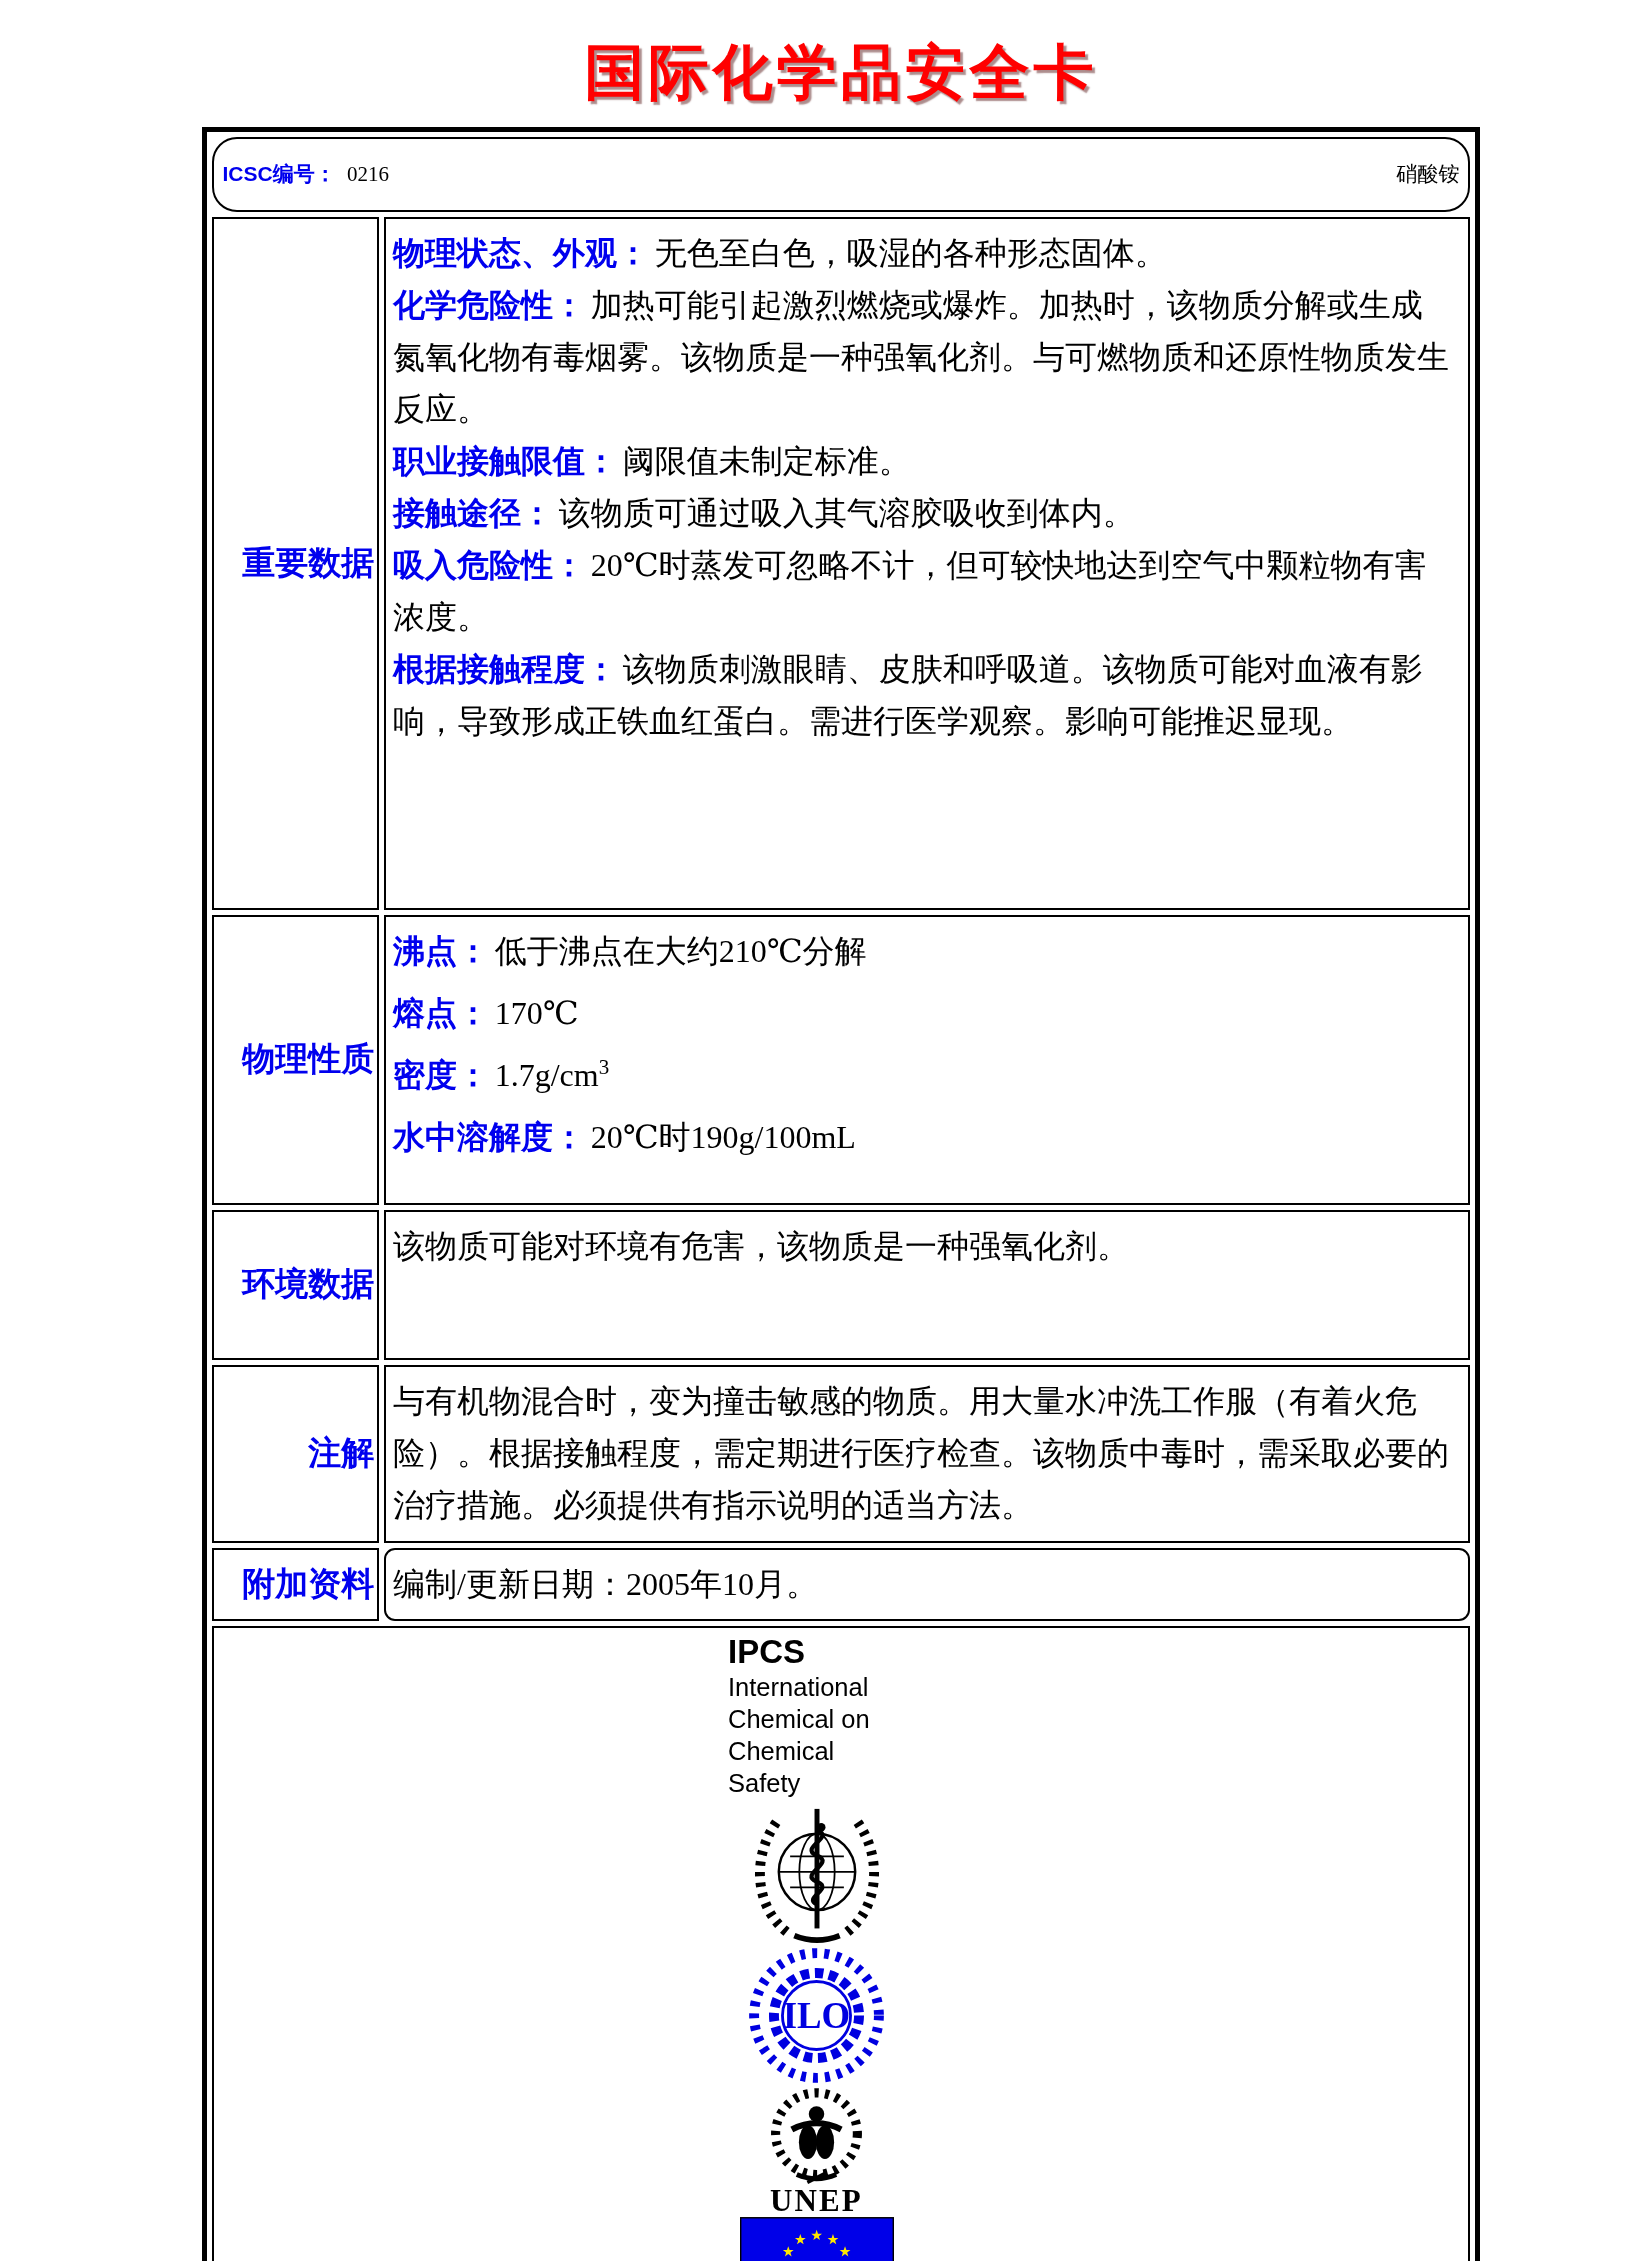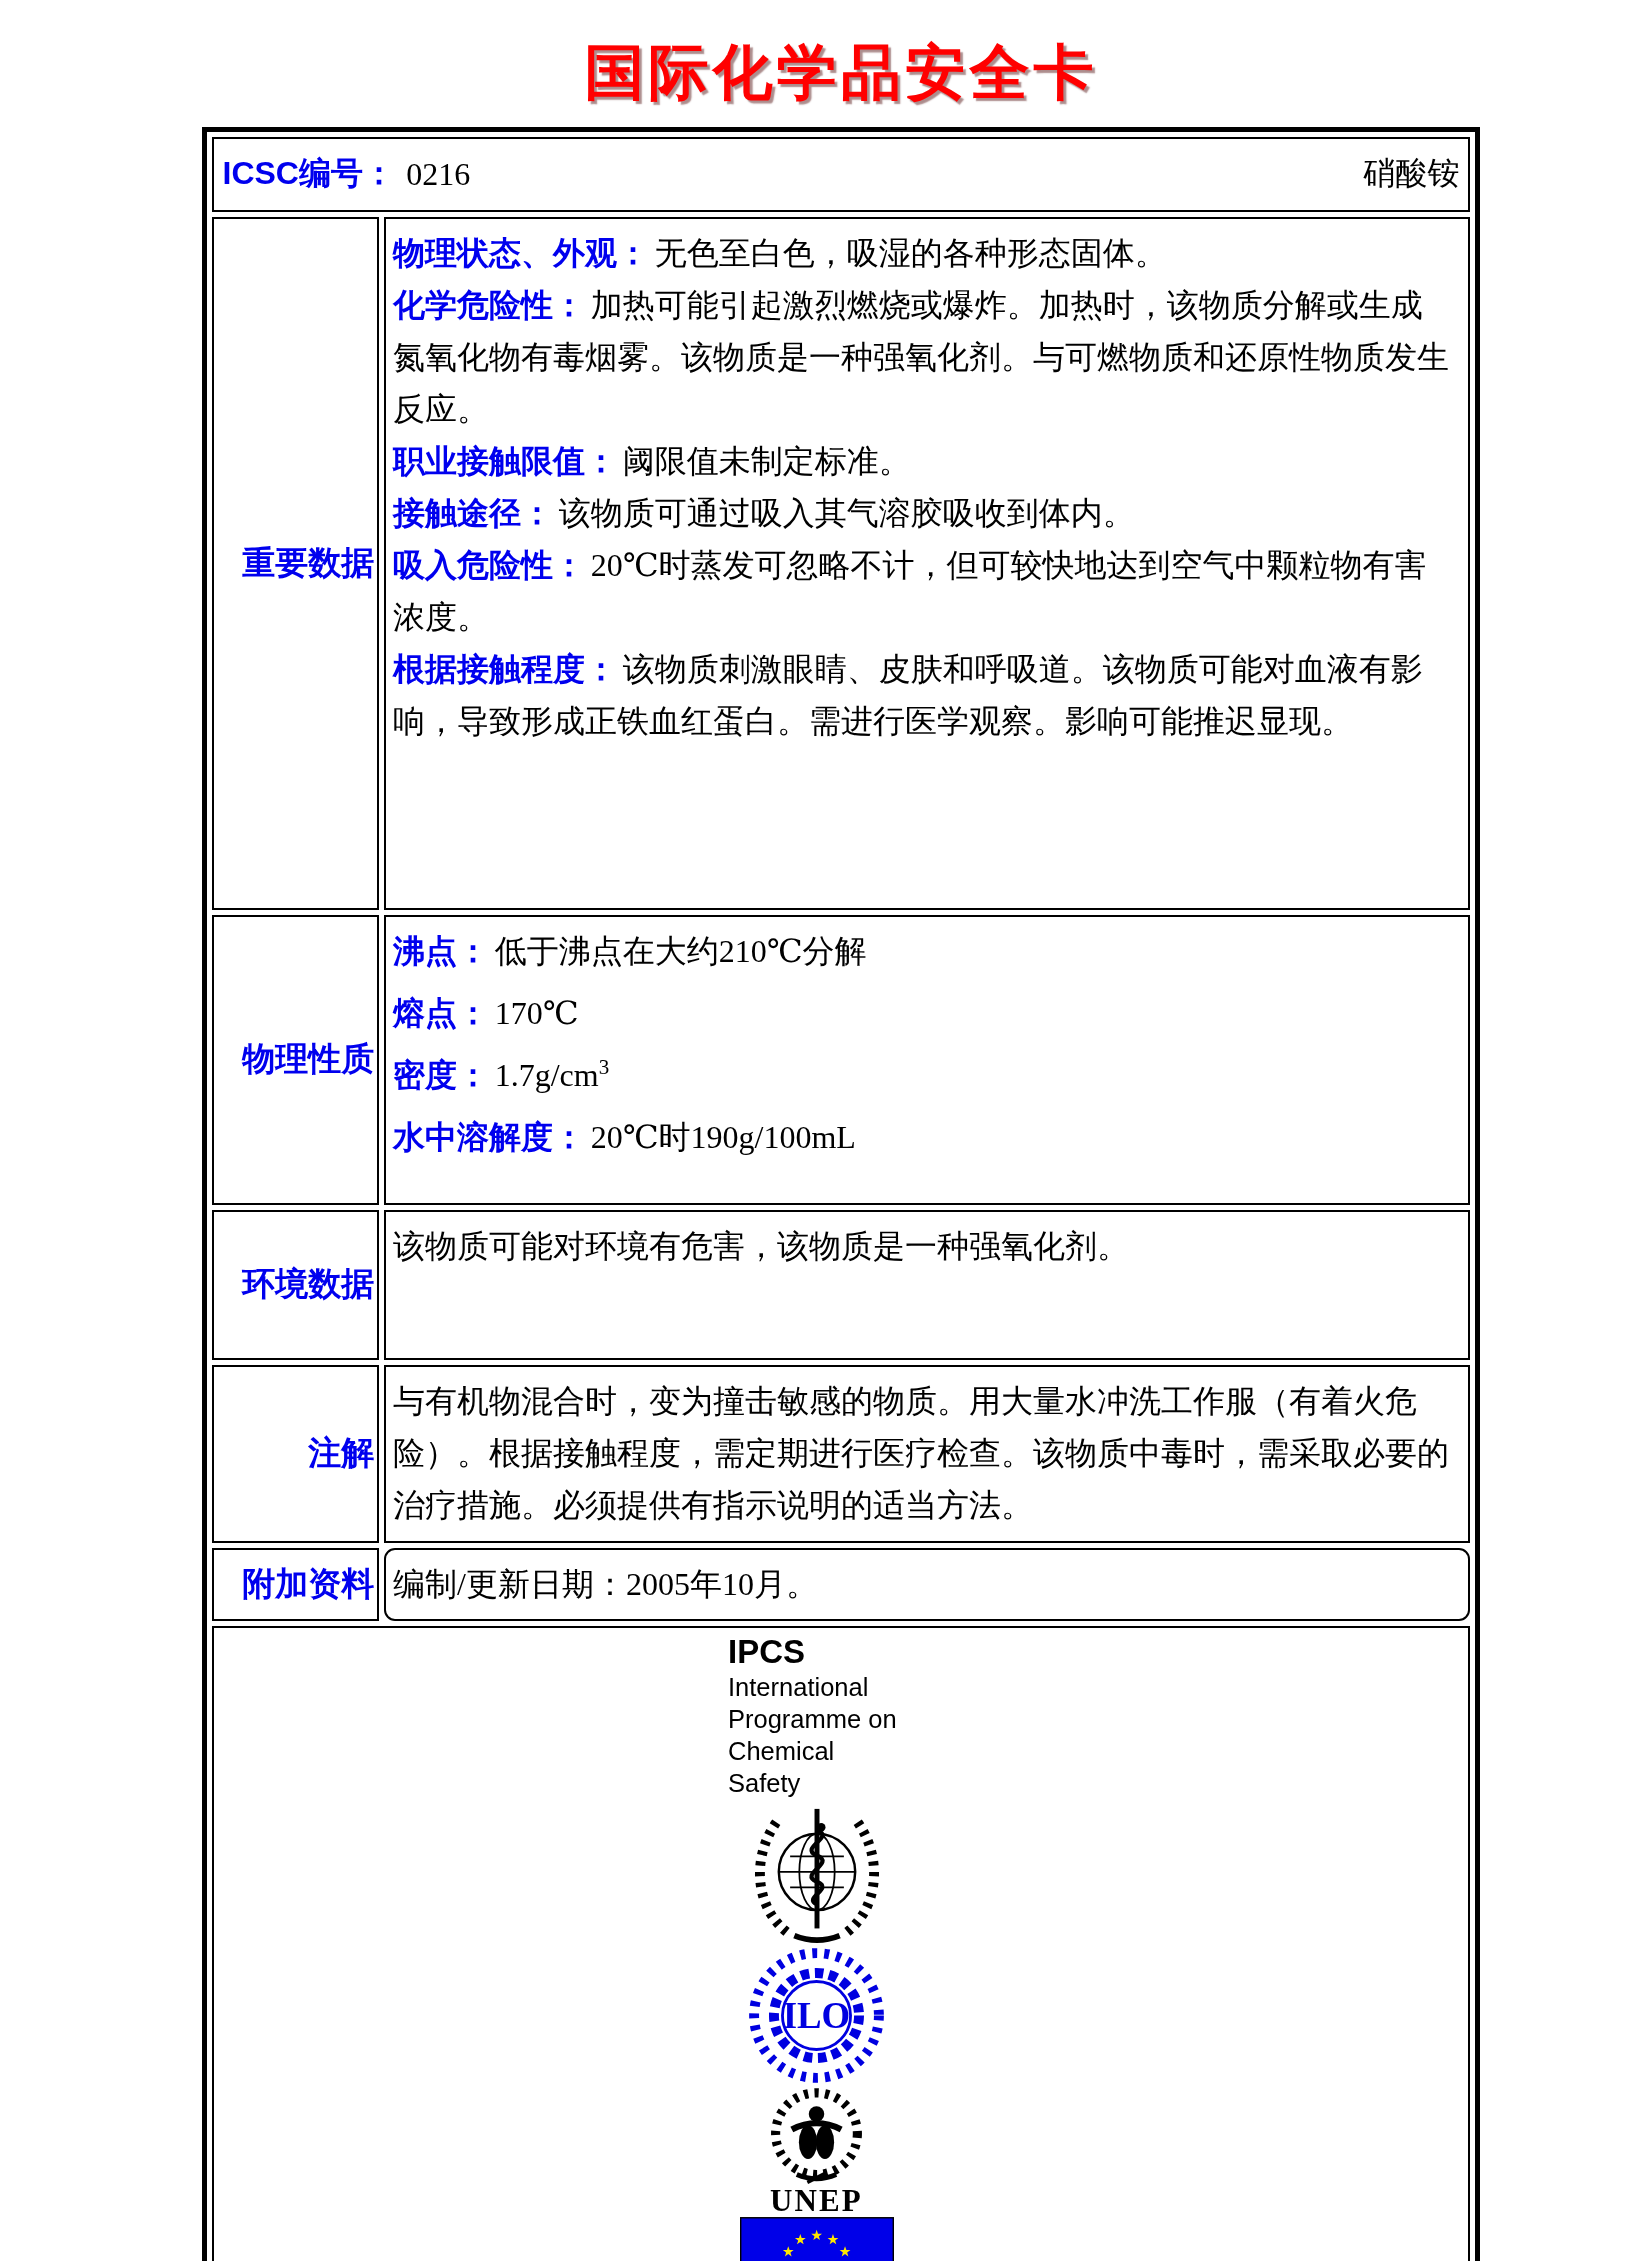--- a/index.html
+++ b/index.html
@@ -16,21 +16,21 @@
     text-shadow:2.8px 2.8px 1.4px rgba(70,0,0,0.45);
     font-family:"Liberation Serif","DejaVu Serif",serif;
   }
   table.card{
     margin-left:202px;width:1278px;
     border-collapse:separate;border-spacing:5px;
     border:5px solid #000;background:#fff;
     table-layout:fixed;
   }
   td{border:2.8px solid #000;background:#fff;vertical-align:top;overflow:hidden;}
-  td.hdr{height:71px;vertical-align:middle;font-size:32px;padding:0 8.5px;}
+  td.hdr{height:71px;vertical-align:middle;font-size:21px;padding:0 8.5px;border-radius:25px;}
   .hdr-inner{display:flex;align-items:center;width:100%;}
   .hdr-label{
     color:#0000ee;font-weight:bold;
     font-family:"Liberation Sans","DejaVu Sans",sans-serif;
   }
   .hdr-num{margin-left:11.3px;}
   .hdr-name{margin-left:auto;}
   td.lab{
     vertical-align:middle;text-align:right;
     color:#0000ee;font-weight:bold;font-size:33px;
@@ -141,21 +141,21 @@
       <p>编制/更新日期：2005年10月。</p>
     </td>
   </tr>
 
   <tr>
     <td class="logos-cell" colspan="2">
       <div class="logos-row">
         <div class="ipcs-block">
           <div class="ipcs-acronym">IPCS</div>
           <div class="ipcs-line">International</div>
-          <div class="ipcs-line">Programme on</div>
+          <div class="ipcs-line">Chemical on</div>
           <div class="ipcs-line">Chemical Safety</div>
         </div>
 
         <div class="logo-box">
           <svg width="142" height="145" viewBox="0 0 200 205">
             <path d="M 57 188 C 12 152 6 80 46 28" fill="none" stroke="#000" stroke-width="14" stroke-dasharray="6 9"></path>
             <path d="M 143 188 C 188 152 194 80 154 28" fill="none" stroke="#000" stroke-width="14" stroke-dasharray="6 9"></path>
             <path d="M 68 193 Q 100 206 132 193" fill="none" stroke="#000" stroke-width="8"></path>
             <circle cx="100" cy="103" r="54" fill="none" stroke="#000" stroke-width="3.5"></circle>
             <ellipse cx="100" cy="103" rx="25" ry="54" fill="none" stroke="#000" stroke-width="2.5"></ellipse>

